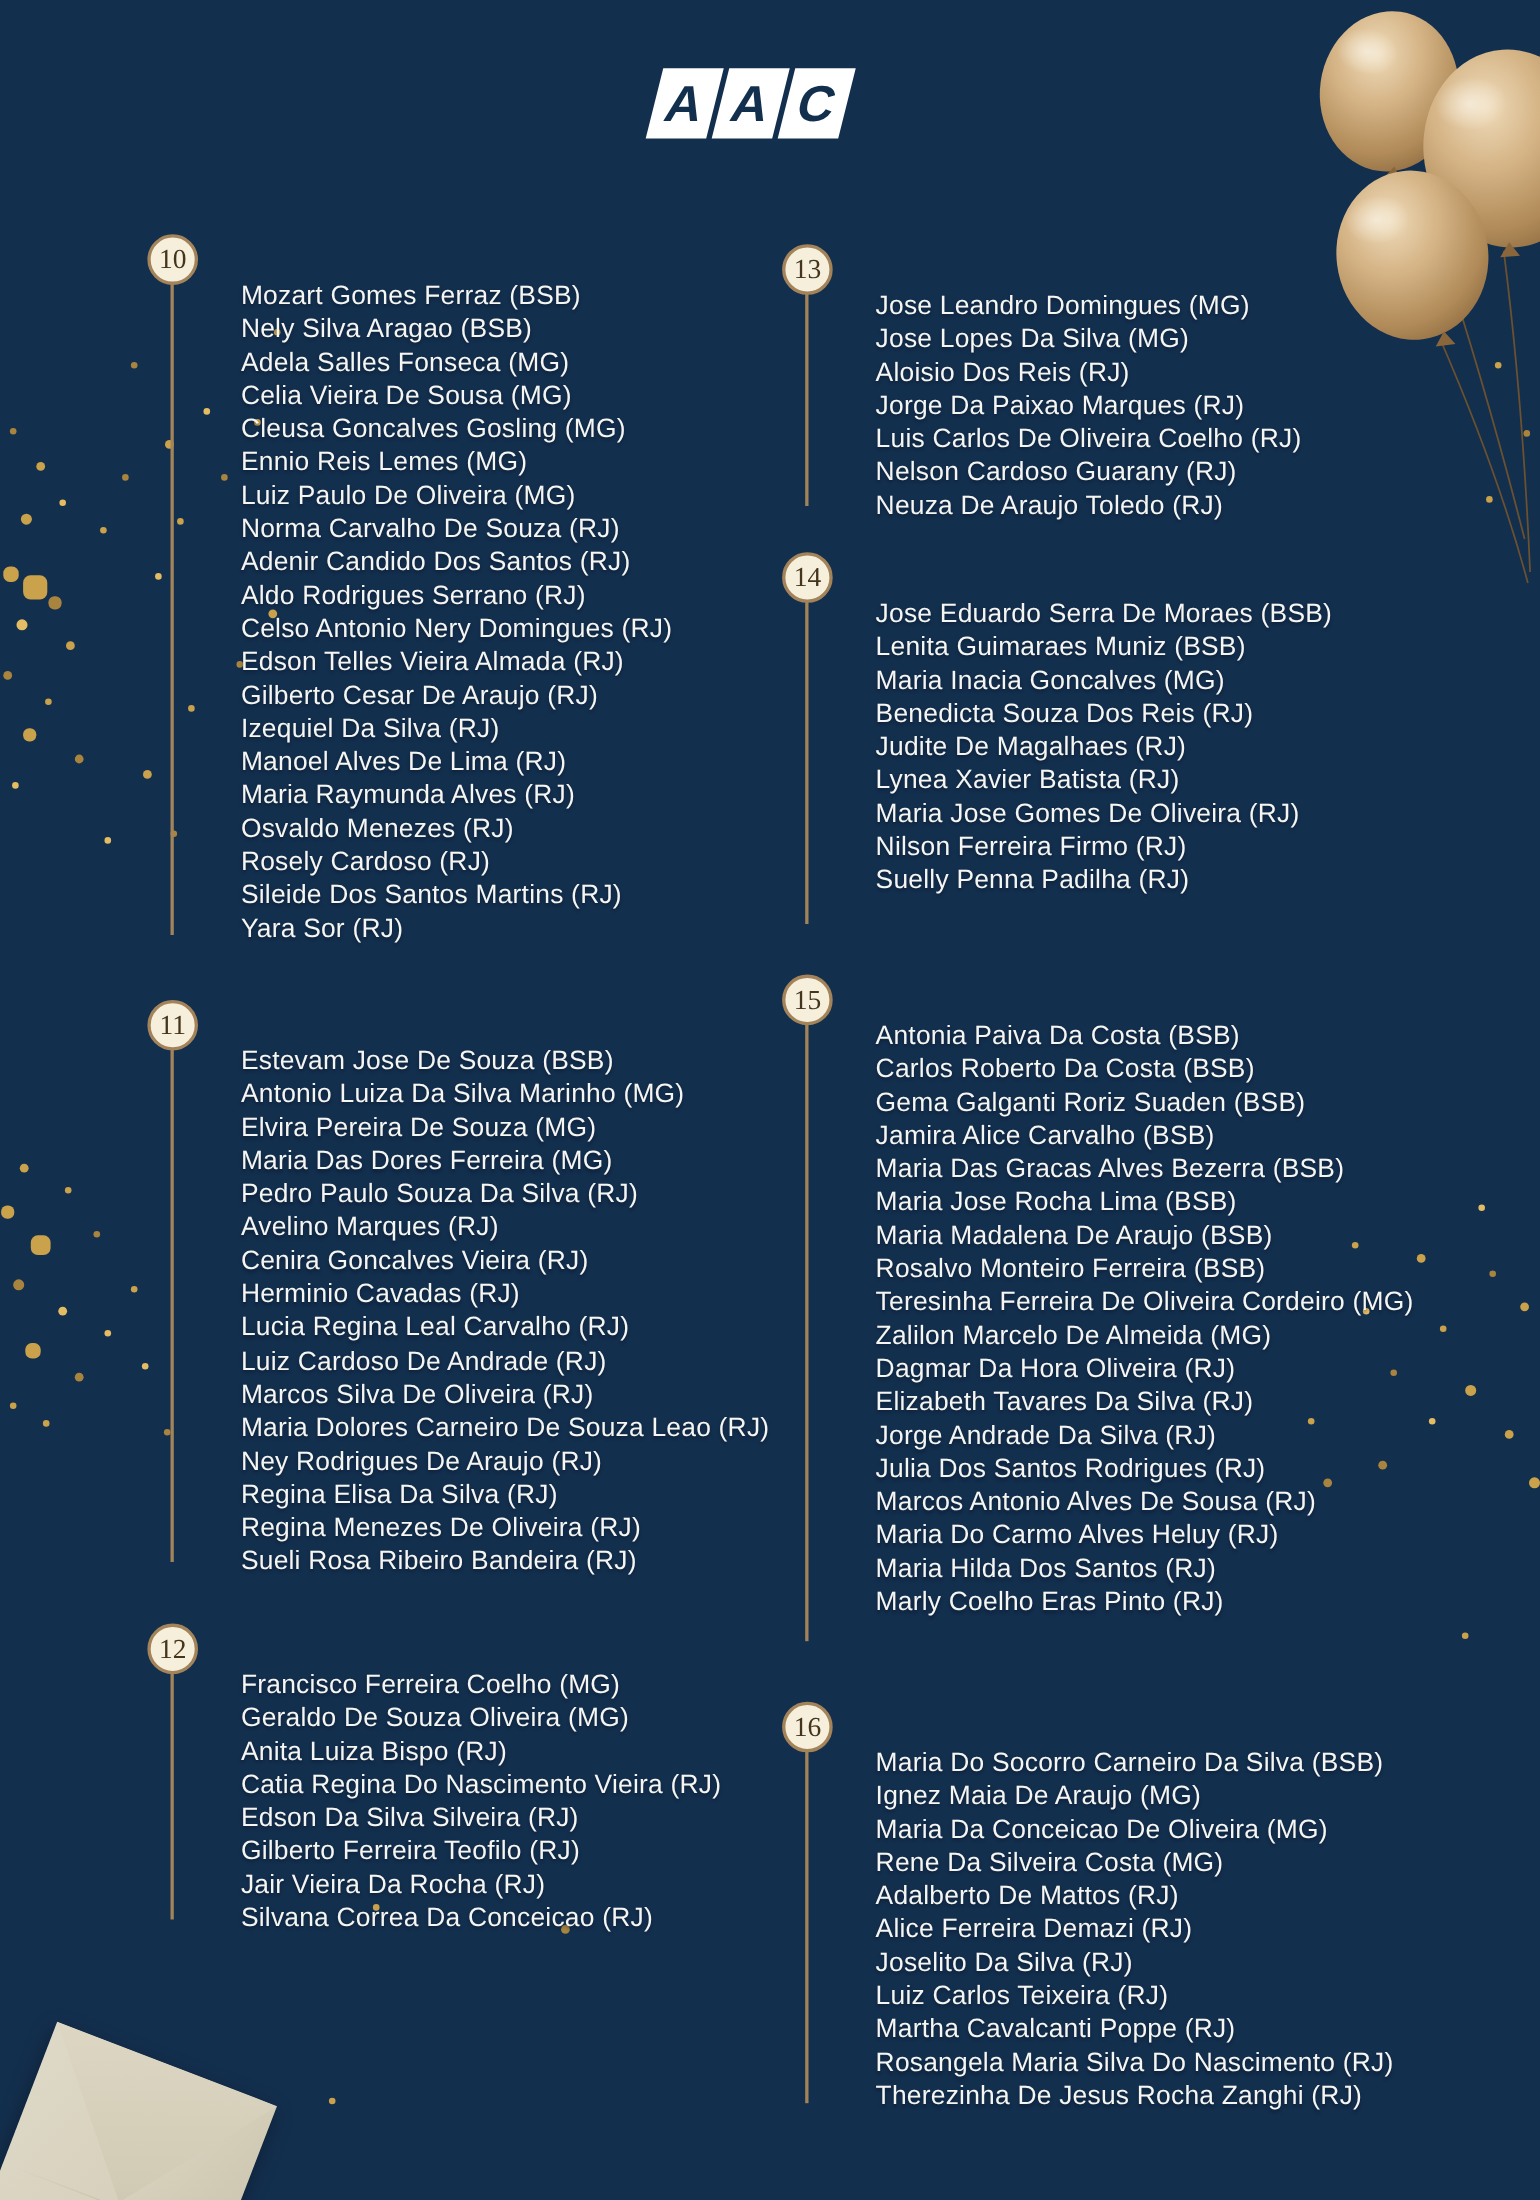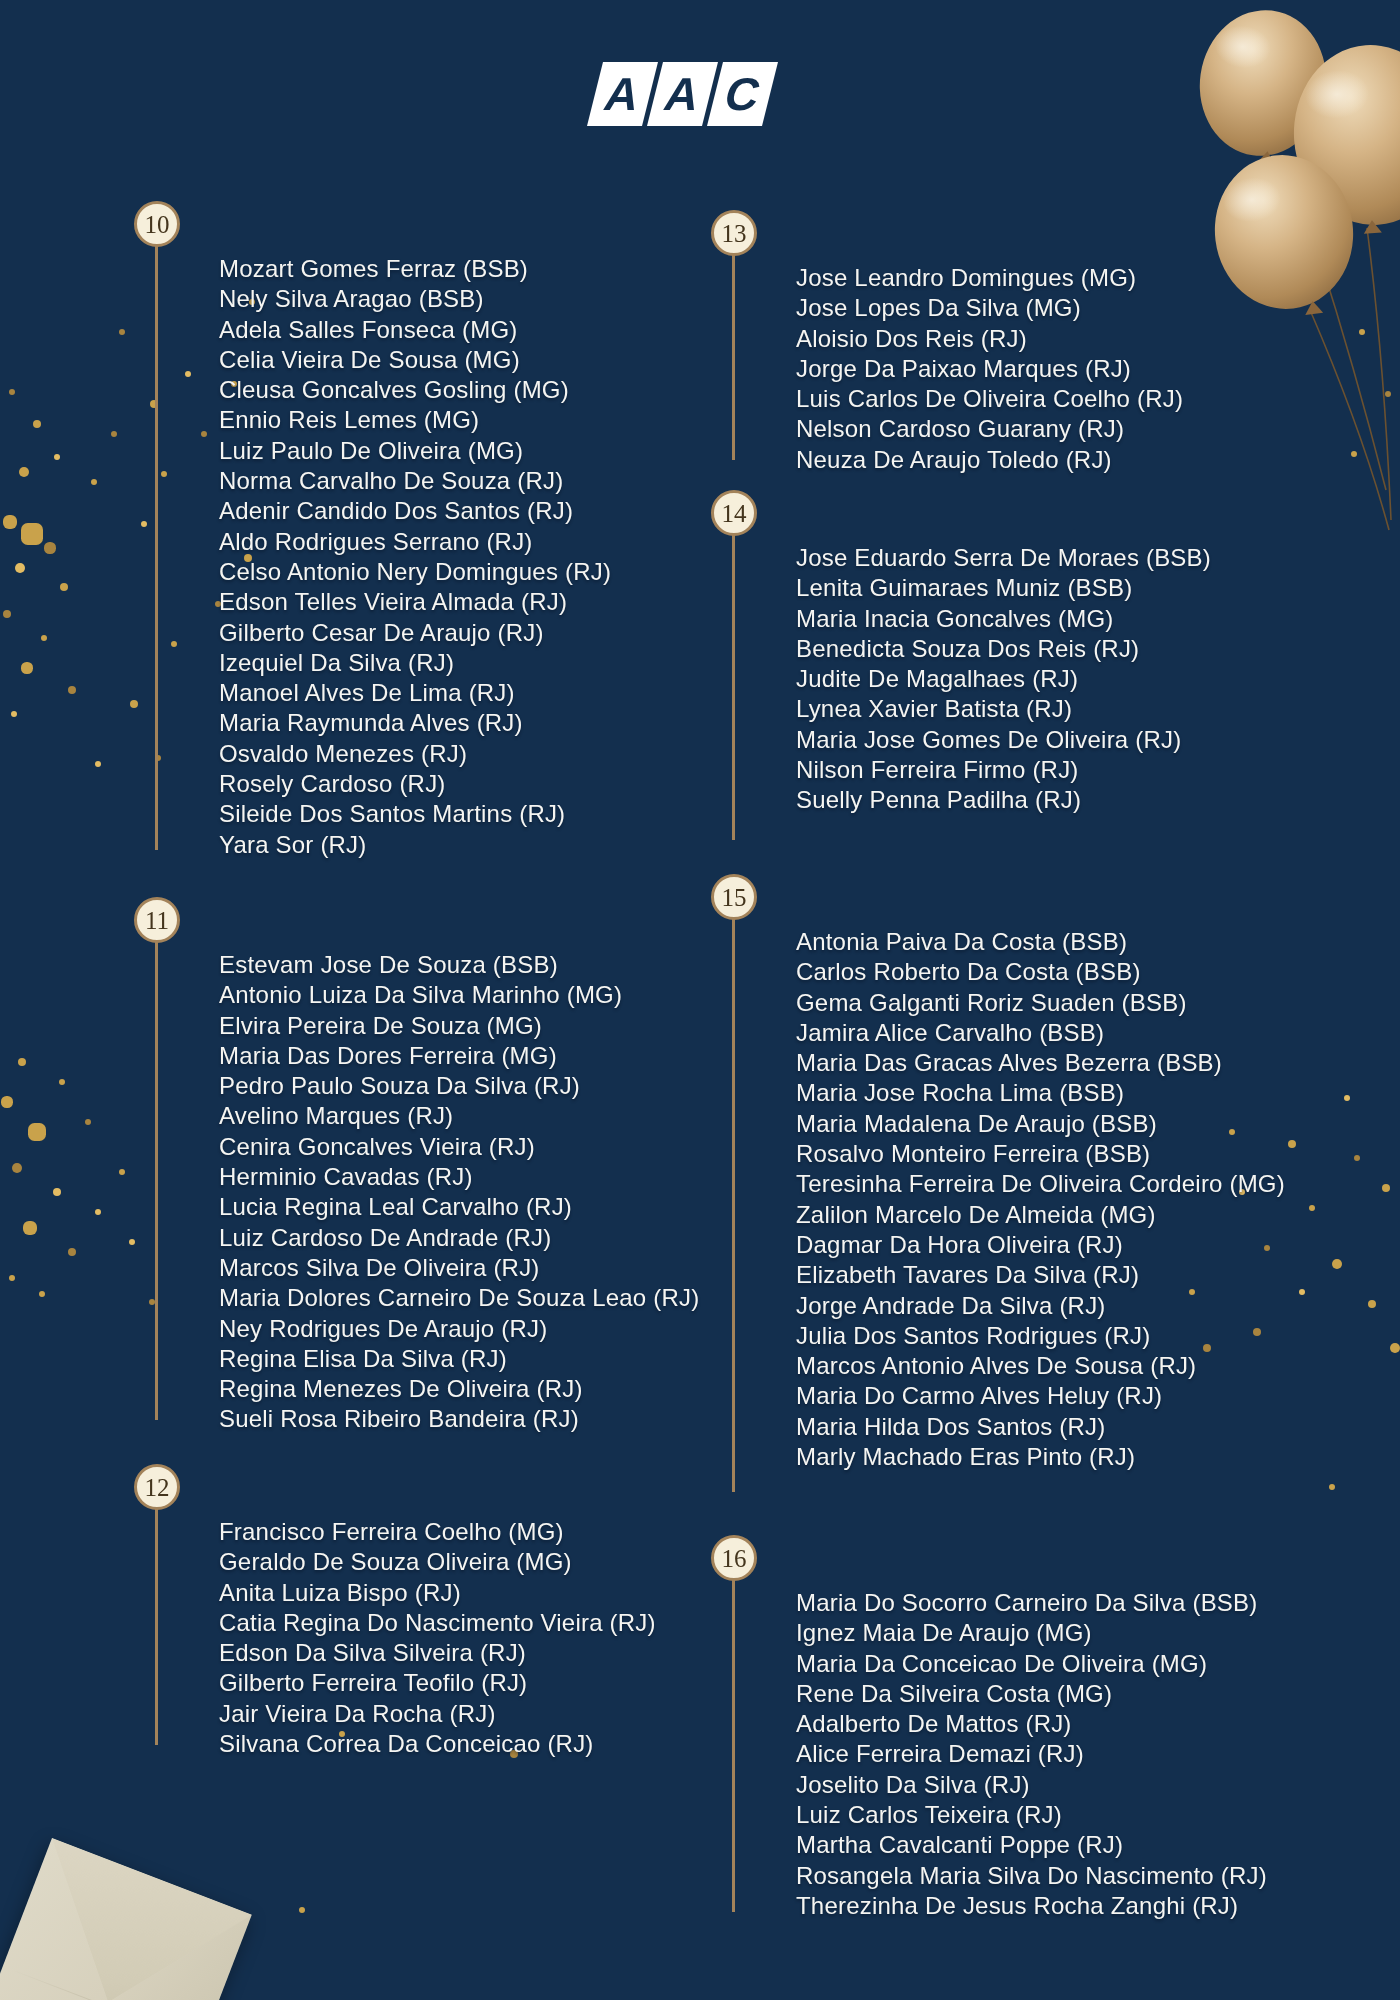--- a/index.html
+++ b/index.html
@@ -8,21 +8,21 @@
 
   
   .logo{position:absolute;left:595px;top:62px;display:flex;gap:5px;}
   .logo-cell{width:55px;height:64px;background:#ffffff;transform:skewX(-14deg);
              display:flex;align-items:center;justify-content:center;}
   .logo-cell span{font-family:"Liberation Sans",sans-serif;font-weight:bold;font-size:46px;
              color:#132F4E;line-height:1;}
 
   
   .section{position:absolute;width:640px;}
-  .badge{position:absolute;left:0;top:3px;width:46px;height:46px;border-radius:50%;
+  .badge{position:absolute;left:0;top:15px;width:46px;height:46px;border-radius:50%;
          background:#F6EFDB;border:3px solid #A3835A;box-sizing:border-box;
          display:flex;align-items:center;justify-content:center;z-index:3;}
   .badge-num{font-family:"Liberation Serif","DejaVu Serif",serif;font-size:25px;color:#44351D;line-height:1;}
   .vline{position:absolute;left:21px;top:47px;width:3px;background:#A3835A;z-index:2;}
   ul.names{position:absolute;left:71px;top:42px;margin:14px;padding:0;list-style:none;z-index:3;}
   ul.names li{white-space:nowrap;font-size:24px;line-height:30.3px;color:#F5F5F2;
               font-weight:500;letter-spacing:.2px;text-shadow:0 2px 3px rgba(4,14,28,.45);}
 
   
   .balloons{position:absolute;left:920px;top:0;width:480px;height:540px;pointer-events:none;}
@@ -244,21 +244,21 @@
         <li>Rosalvo Monteiro Ferreira (BSB)</li>
         <li>Teresinha Ferreira De Oliveira Cordeiro (MG)</li>
         <li>Zalilon Marcelo De Almeida (MG)</li>
         <li>Dagmar Da Hora Oliveira (RJ)</li>
         <li>Elizabeth Tavares Da Silva (RJ)</li>
         <li>Jorge Andrade Da Silva (RJ)</li>
         <li>Julia Dos Santos Rodrigues (RJ)</li>
         <li>Marcos Antonio Alves De Sousa (RJ)</li>
         <li>Maria Do Carmo Alves Heluy (RJ)</li>
         <li>Maria Hilda Dos Santos (RJ)</li>
-        <li>Marly Machado Eras Pinto (RJ)</li>
+        <li>Marly Coelho Eras Pinto (RJ)</li>
       </ul>
   </div>
 
   <div class="section" style="left:711px;top:1532px;">
     <div class="badge">
       <span class="badge-num">16</span>
       </div>
     <div class="vline" style="height:333px;"></div>
     <ul class="names">
         <li>Maria Do Socorro Carneiro Da Silva (BSB)</li>

